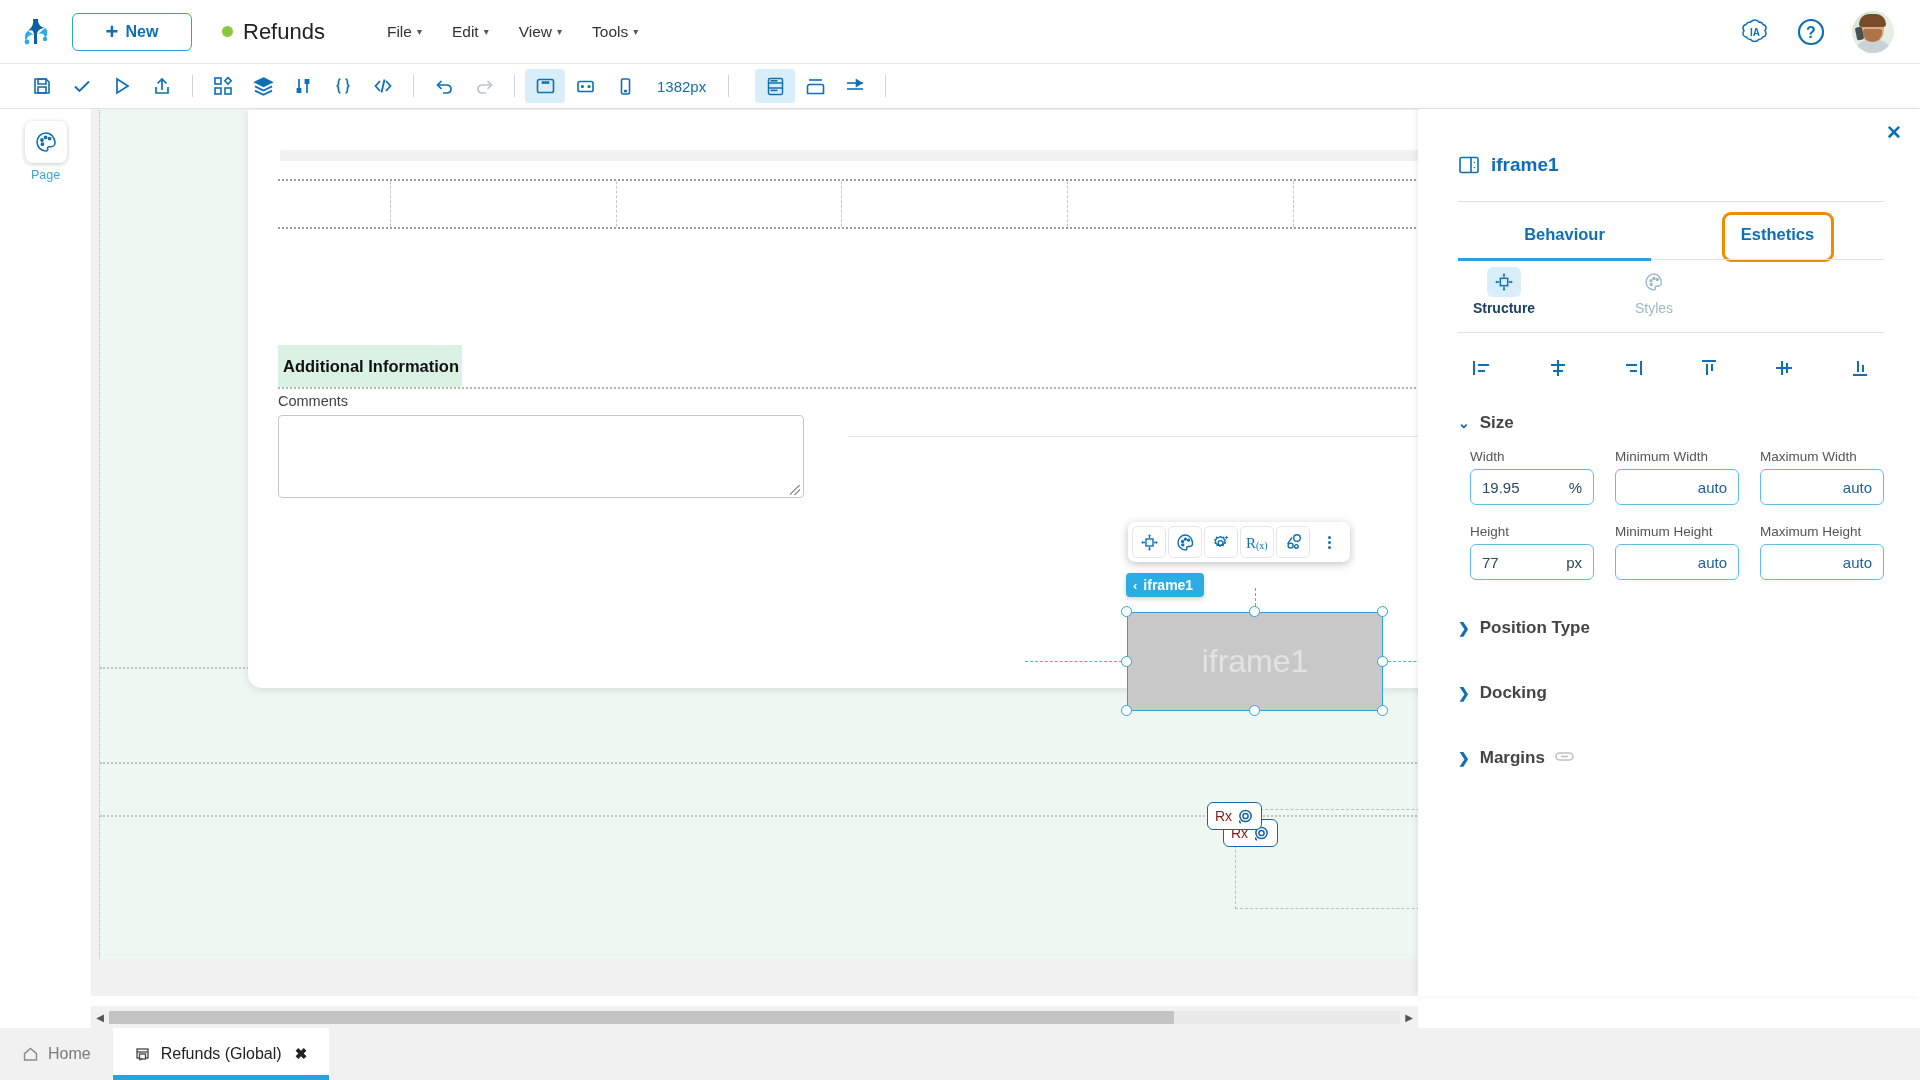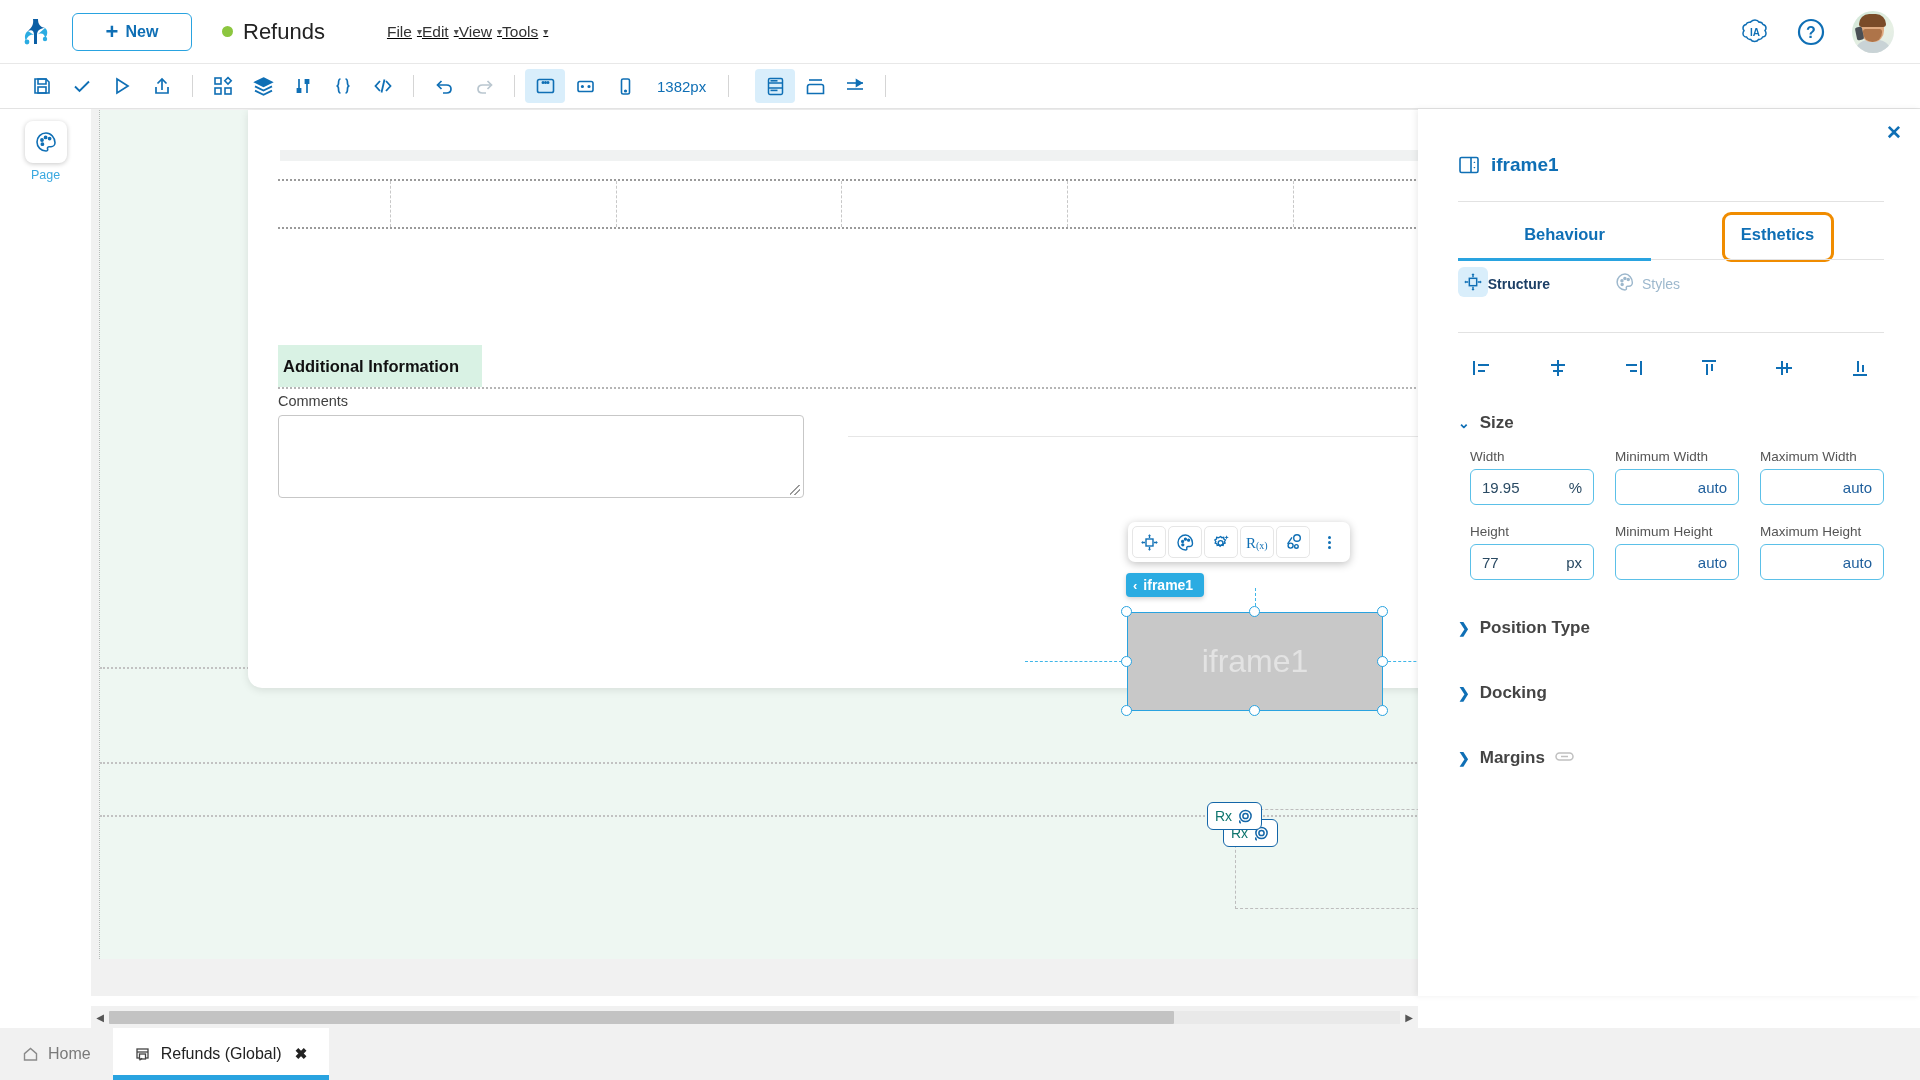--- a/index.html
+++ b/index.html
@@ -24,21 +24,21 @@
     background: #fff; color: #0f6fb5; font-size: 16px; font-weight: bold;
     display: flex; align-items: center; justify-content: center; gap: 7px;
     cursor: pointer;
   }
   .btn-new .plus { font-size: 22px; color: #0f6fb5; font-weight: bold; line-height: 1; }
   .app-title {
     display: flex; align-items: center; gap: 10px; margin-left: 30px;
     font-size: 22px; font-weight: normal; color: #222;
   }
   .status-dot { width: 11px; height: 11px; border-radius: 50%; background: #8cc63f; }
-  .menus { display: flex; margin-left: 62px; text-decoration: underline; }
+  .menus { display: flex; gap: 30px; margin-left: 62px; }
   .menu-item {
     font-size: 15.5px; color: #333; cursor: pointer;
     display: flex; align-items: center; gap: 5px;
   }
   .caret { font-size: 10px; color: #555; }
   .topbar-right {
     margin-left: auto; display: flex; align-items: center; gap: 26px; margin-right: 26px;
   }
   .circ-icon { width: 30px; height: 30px; cursor: pointer; }
   .avatar {
@@ -116,21 +116,21 @@
   .card-topline { position:absolute; left: 32px; top: 40px; right: 0; height: 11px; background: #f0f2f2; }
 
   .grid-table {
     position: absolute; left: 30px; top: 69px; right: 0; height: 50px;
     border-top: 2px dotted #9a9a9a; border-bottom: 2px dotted #9a9a9a;
     display: flex;
   }
   .grid-cell { border-right: 1px dashed #c8c8c8; height: 100%; }
 
   .section-chip {
-    position: absolute; left: 30px; top: 235px; width: 204px; height: 42px;
+    position: absolute; left: 30px; top: 235px; width: 184px; height: 42px;
     background: #d9f2e4; display:flex; align-items:center; padding-left: 1px;
   }
   .section-chip span { font-size: 16.5px; font-weight: bold; color: #111; }
   .chip-underline { position:absolute; left: 30px; top: 277px; right: 0; border-top: 2px dotted #b5b5b5; }
 
   .field-label { position:absolute; left: 30px; top: 283px; font-size: 14.5px; color: #404040; }
   .comments-box {
     position: absolute; left: 30px; top: 305px; width: 526px; height: 83px;
     border: 1px solid #c7c7c7; border-radius: 4px; background: #fff;
   }
@@ -171,21 +171,21 @@
     position:absolute; width: 11px; height: 11px; border-radius: 50%;
     background: #fff; border: 1.8px solid #29a3e0; z-index: 26;
   }
   .guide { position:absolute; z-index: 20; }
   .guide-v { width: 0; border-left: 1.4px dashed #3fb6e8; }
   .guide-h { height: 0; border-top: 1.4px dashed #3fb6e8; }
 
   .rx-badge {
     position: absolute; background: #fff; border: 1.4px solid #1466a8; border-radius: 6px;
     height: 28px; padding: 0 7px; display:flex; align-items:center; gap: 5px;
-    font-size: 14px; color: #0f766e; z-index: 29;
+    font-size: 14px; color: #7f1d1d; z-index: 29;
   }
   .dashed-region {
     position:absolute; border: 1px dashed #bdbdbd; z-index: 17;
   }
 
   
   .hscroll {
     position: absolute; left: 91px; right: 502px; bottom: 52px; height: 22px;
     background: #f1f1f1; display:flex; align-items:center;
   }
@@ -216,21 +216,21 @@
   .rp-tab.highlight::after {
     content:''; position:absolute; left: 50%; transform: translateX(-50%);
     top: 2px; width: 106px; height: 44px; border: 3px solid #f08c00; border-radius: 9px;
   }
   .rp-tab-underline {
     position:absolute; left: 40px; top: 149px; width: 193px; height: 3px; background: #29a3e0;
   }
   .rp-tab-baseline { position:absolute; left: 40px; right: 36px; top: 150px; border-top: 1px solid #e2e2e2; }
 
   .subtabs { position:absolute; left: 40px; top: 158px; display:flex; gap: 58px; }
-  .subtab { width: 92px; display:flex; flex-direction:row; align-items:center; cursor:pointer; }
+  .subtab { width: 92px; display:flex; flex-direction:column; align-items:center; cursor:pointer; }
   .subtab .sicon {
     width: 34px; height: 30px; border-radius: 6px; display:flex; align-items:center; justify-content:center;
     color: #0f6fb5;
   }
   .subtab.active .sicon { background: #d9eefb; }
   .subtab .slabel { font-size: 14px; font-weight: bold; color: #1c3f66; margin-top: 3px; }
   .subtab.inactive .slabel { color: #9db8cd; font-weight: normal; }
   .subtab.inactive .sicon { color: #9db8cd; }
   .subtab-baseline { position:absolute; left: 40px; right: 36px; top: 223px; border-top: 1px solid #e2e2e2; }
 

